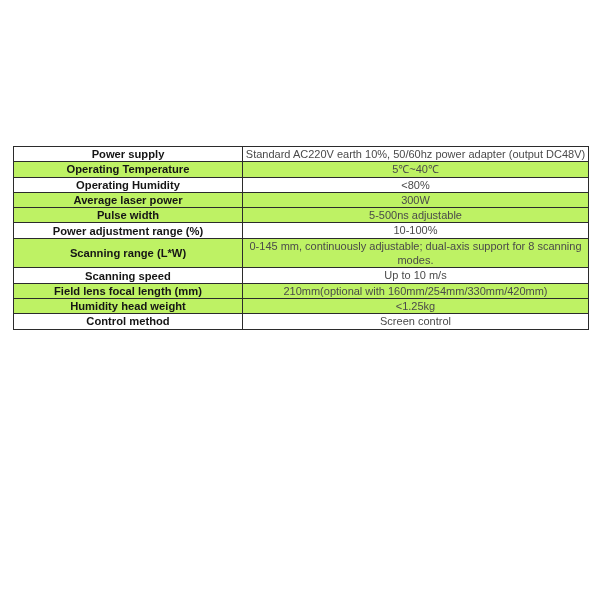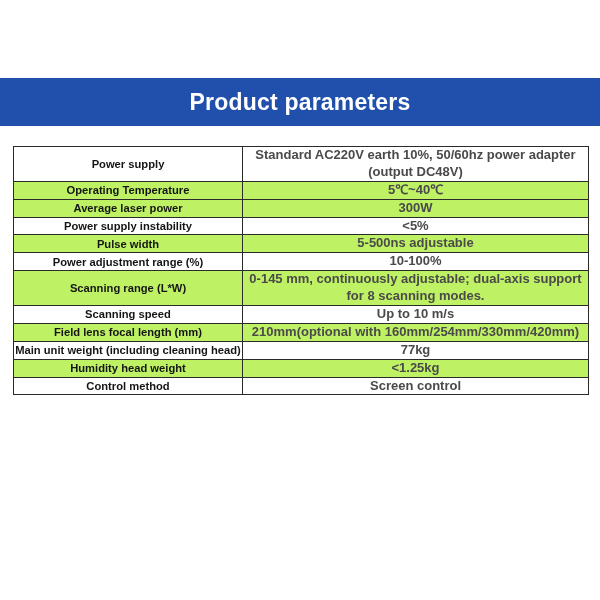--- a/index.html
+++ b/index.html
@@ -63,60 +63,57 @@
     text-align: center;
     font-size: 11.2px;
     font-weight: bold;
     color: #151515;
     padding: 4px 6px;
     line-height: 1.25;
   }
   td.spec-value {
     width: 345px;
     text-align: center;
-    font-size: 13px;
-    font-weight: bold;
+    font-size: 11px;
+    font-weight: normal;
     color: #4a4a4a;
     padding: 4px 10px;
     line-height: 1.3;
   }
   tr.shaded td {
     background: #bef264;
   }
   tr.plain td {
     background: #ffffff;
   }
 </style>
 </head>
 <body>
 
 <div class="page">
 
-  <div class="banner">
-    <div class="banner-title">Product parameters</div>
-  </div>
 
   <div class="spec-table-wrap">
     <table class="spec-table">
       <tbody>
           <tr class="plain">
             <td class="spec-label">Power supply</td>
             <td class="spec-value">Standard AC220V earth 10%, 50/60hz power adapter (output DC48V)</td>
           </tr>
           <tr class="shaded">
             <td class="spec-label">Operating Temperature</td>
             <td class="spec-value">5℃~40℃</td>
           </tr>
+          <tr class="plain">
+            <td class="spec-label">Operating Humidity</td>
+            <td class="spec-value">&lt;80%</td>
+          </tr>
           <tr class="shaded">
             <td class="spec-label">Average laser power</td>
             <td class="spec-value">300W</td>
-          </tr>
-          <tr class="plain">
-            <td class="spec-label">Power supply instability</td>
-            <td class="spec-value">&lt;5%</td>
           </tr>
           <tr class="shaded">
             <td class="spec-label">Pulse width</td>
             <td class="spec-value">5-500ns adjustable</td>
           </tr>
           <tr class="plain">
             <td class="spec-label">Power adjustment range (%)</td>
             <td class="spec-value">10-100%</td>
           </tr>
           <tr class="shaded">
@@ -124,24 +121,20 @@
             <td class="spec-value">0-145 mm, continuously adjustable; dual-axis support for 8 scanning modes.</td>
           </tr>
           <tr class="plain">
             <td class="spec-label">Scanning speed</td>
             <td class="spec-value">Up to 10 m/s</td>
           </tr>
           <tr class="shaded">
             <td class="spec-label">Field lens focal length (mm)</td>
             <td class="spec-value">210mm(optional with 160mm/254mm/330mm/420mm)</td>
           </tr>
-          <tr class="plain">
-            <td class="spec-label">Main unit weight (including cleaning head)</td>
-            <td class="spec-value">77kg</td>
-          </tr>
           <tr class="shaded">
             <td class="spec-label">Humidity head weight</td>
             <td class="spec-value">&lt;1.25kg</td>
           </tr>
           <tr class="plain">
             <td class="spec-label">Control method</td>
             <td class="spec-value">Screen control</td>
           </tr>
         </tbody>
     </table>

